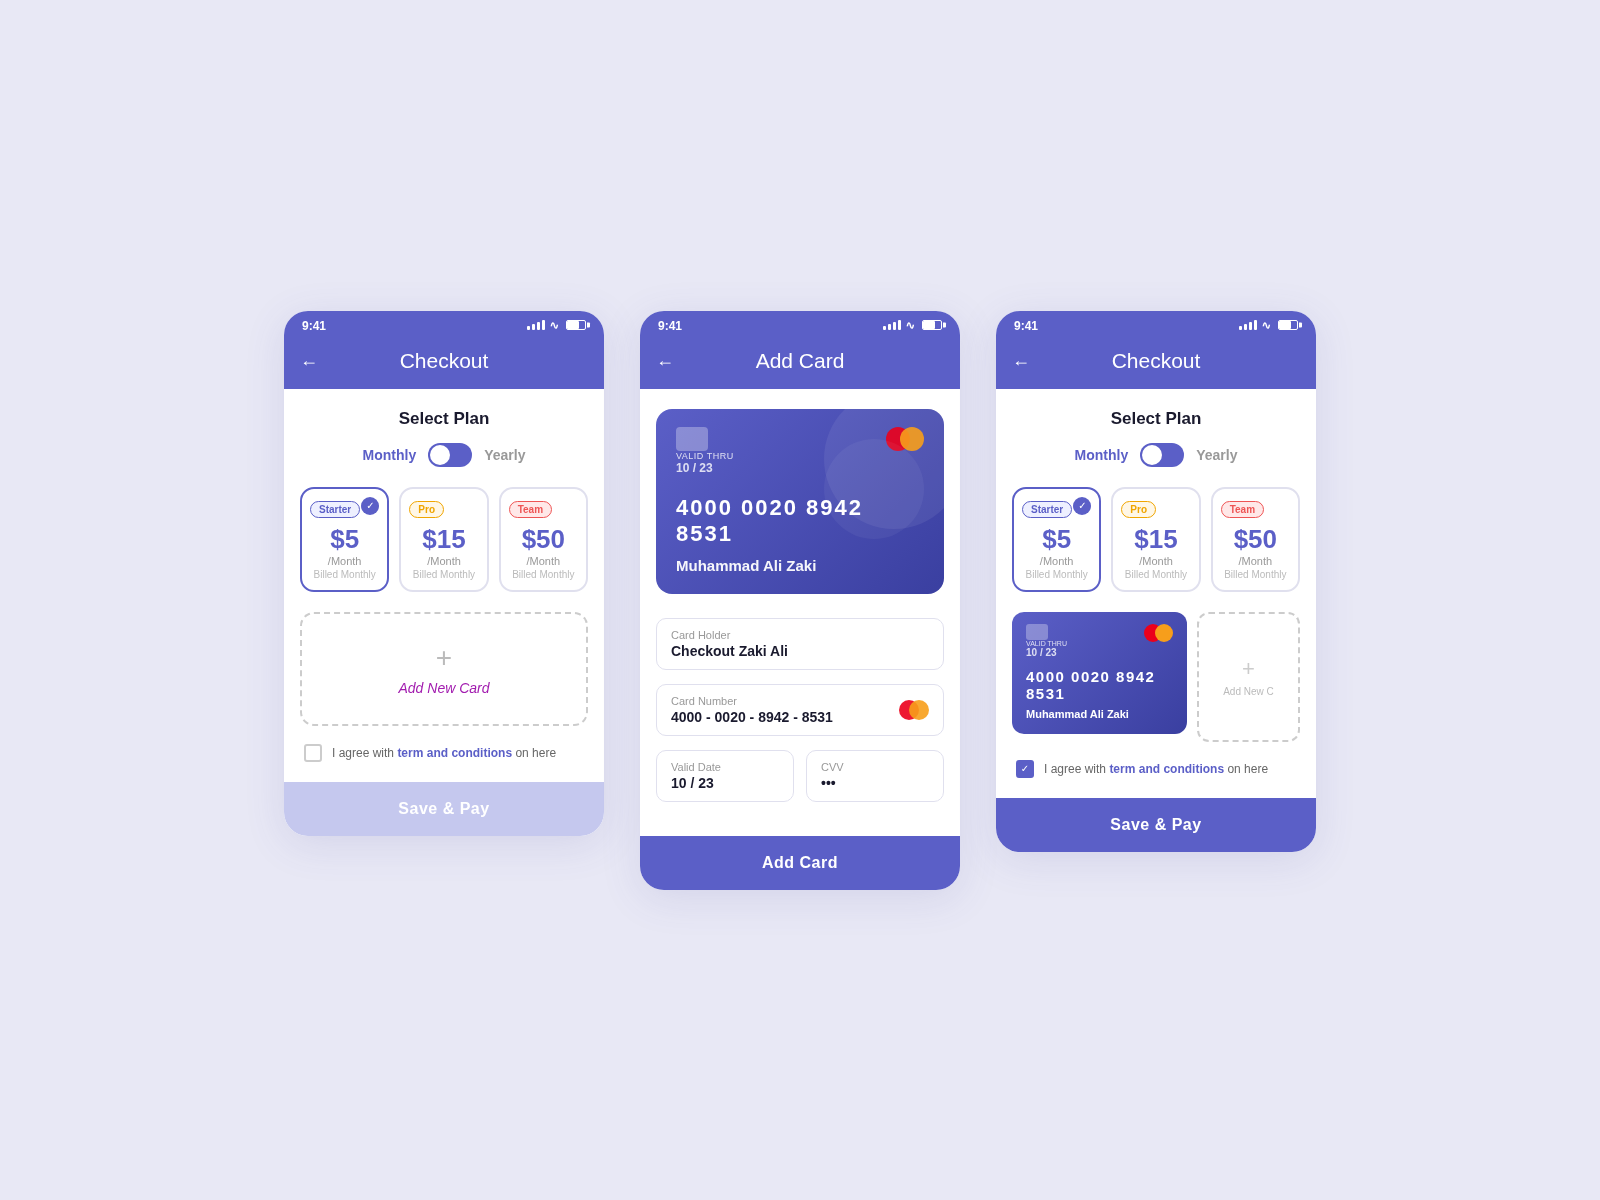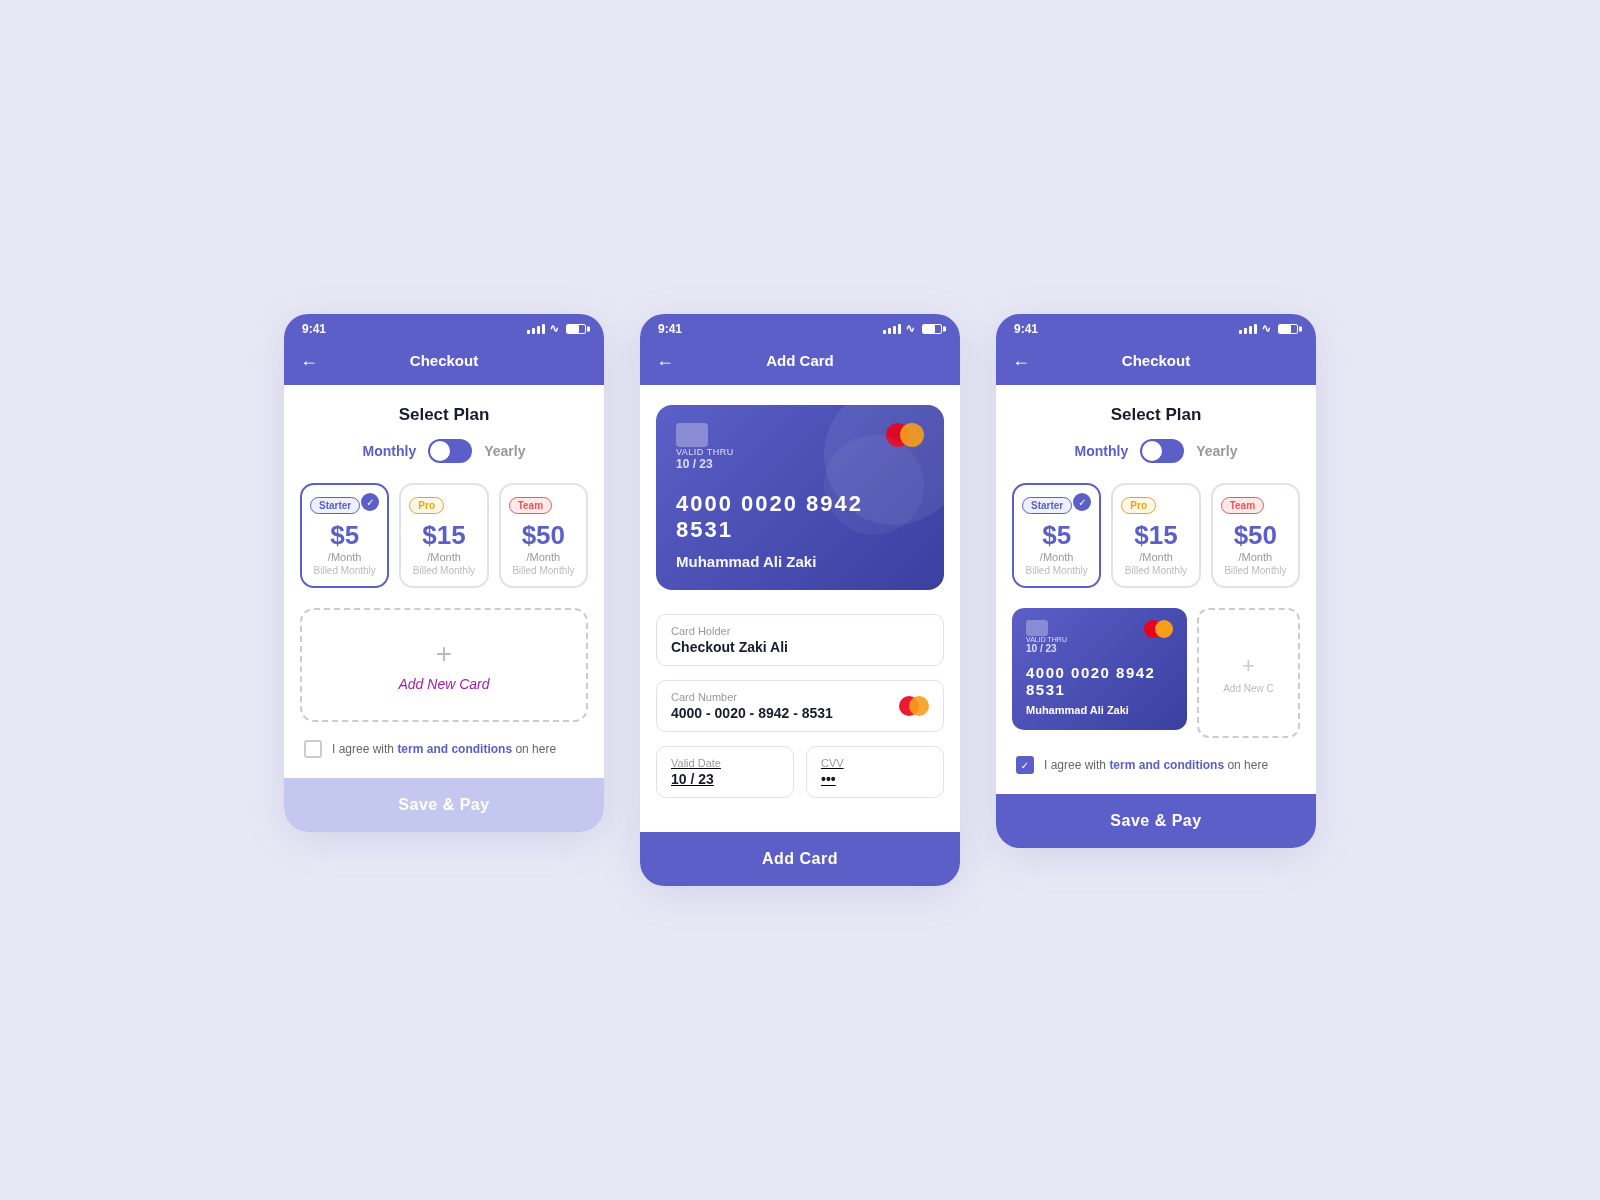--- a/index.html
+++ b/index.html
@@ -59,21 +59,21 @@
       display: flex;
       align-items: center;
       justify-content: center;
       padding: 10px 16px 16px;
       position: relative;
     }
     .top-nav .back-btn {
       position: absolute; left: 16px;
       background: none; border: none; color: #fff; font-size: 18px; cursor: pointer;
     }
-    .top-nav .title { font-size: 15px; font-weight: 700; }
+    .top-nav .title { font-size: 21px; font-weight: 400; }
 
     
     .screen-content {
       flex: 1;
       overflow: hidden;
       background: #fff;
     }
 
     
     .checkout-content { padding: 20px 16px 0; }
@@ -187,21 +187,21 @@
     .card-number { font-size: 22px; font-weight: 700; letter-spacing: 2px; margin-bottom: 10px; }
     .card-holder { font-size: 15px; font-weight: 600; opacity: 0.95; }
 
     
     .form-field {
       border: 1.5px solid #e0e0ee; border-radius: 10px; padding: 10px 14px;
       margin-bottom: 14px; position: relative;
     }
     .field-label { font-size: 11px; color: #999; margin-bottom: 2px; }
     .field-value { font-size: 14px; color: #1a1a2e; font-weight: 600; }
-    .field-row { display: flex; gap: 12px; text-decoration: underline; }
+    .field-row { display: flex; gap: 12px; }
     .field-row .form-field { flex: 1; }
     .field-with-icon { display: flex; align-items: center; justify-content: space-between; }
 
     
     .add-card-btn {
       background: #5b5fc7; color: #fff; border: none; width: 100%;
       padding: 18px; font-size: 16px; font-weight: 700; cursor: pointer;
       letter-spacing: 0.5px;
     }
 

